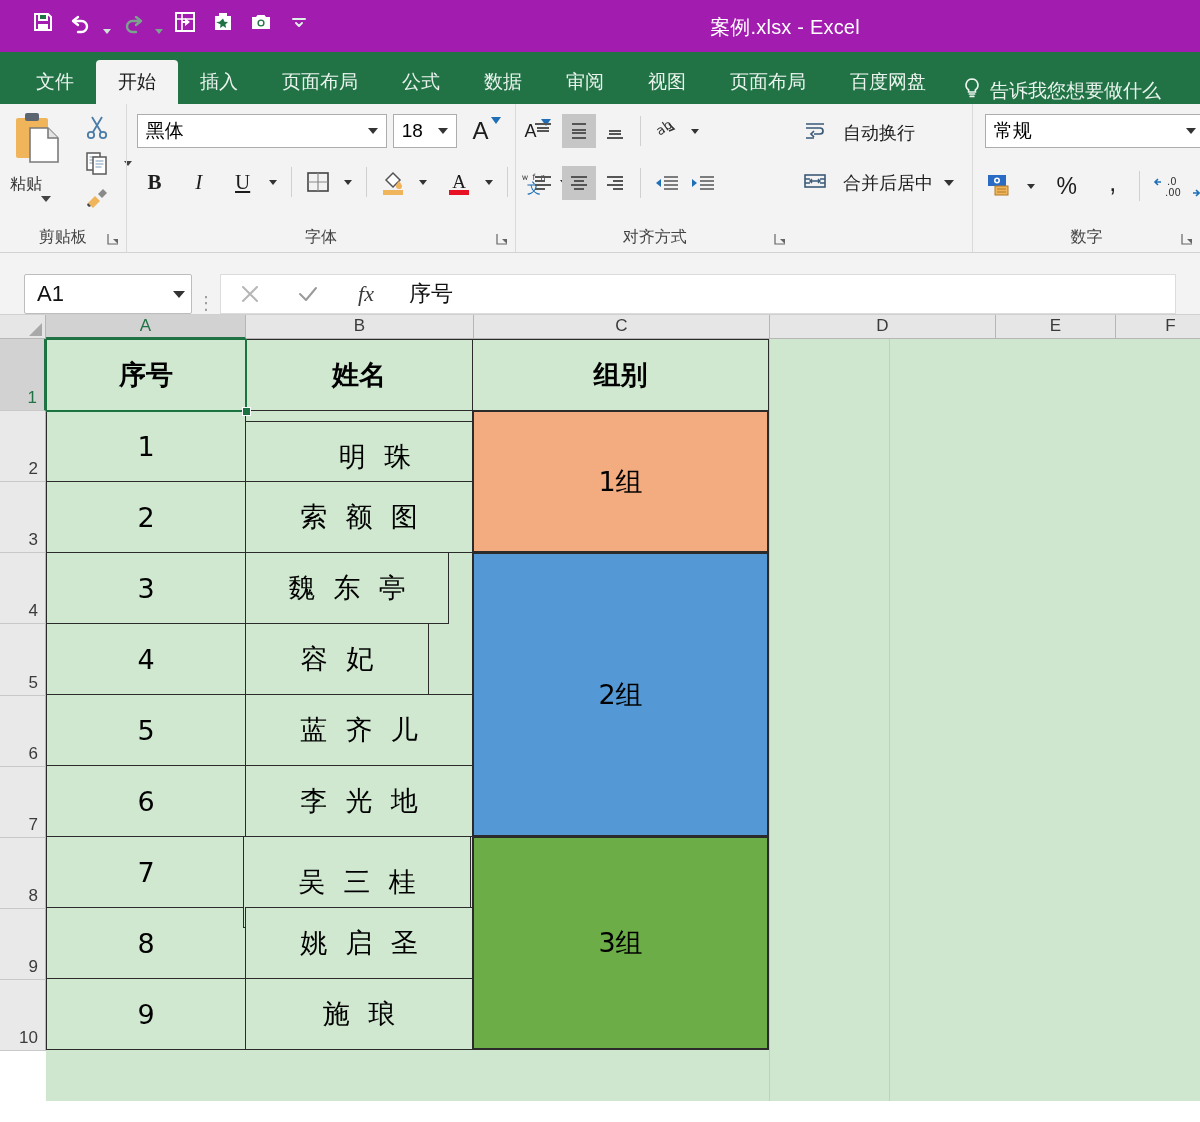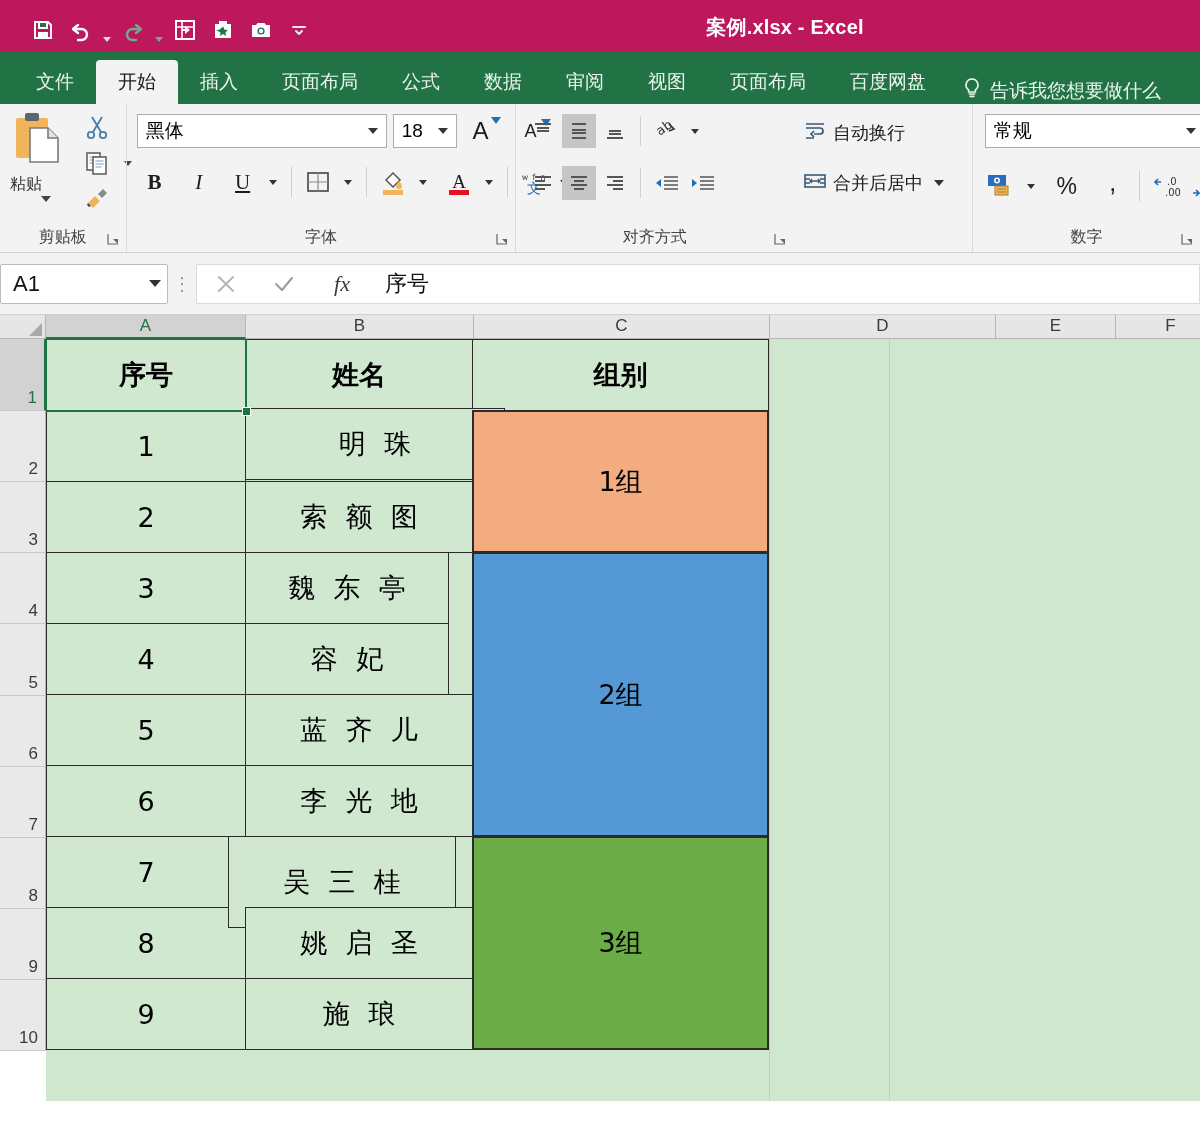--- a/index.html
+++ b/index.html
@@ -4,22 +4,22 @@
 <style>
   html,body{margin:0;padding:0;}
   body{
     width:1200px;height:1122px;overflow:hidden;
     font-family:"Liberation Sans","DejaVu Sans",sans-serif;
     background:#fff;
     -webkit-font-smoothing:antialiased;
   }
   
   .titlebar{
-    height:52px;background:#be185d;position:relative;
-    display:flex;align-items:flex-end;font-weight:bold;
+    height:52px;background:#a21caf;position:relative;
+    display:flex;align-items:flex-start;
   }
   .qat{display:flex;align-items:center;gap:0;padding-left:24px;}
   .qat-btn{
     width:38px;height:34px;display:flex;align-items:center;justify-content:center;
     cursor:pointer;
   }
   .qat-btn svg{display:block;}
   .qat-caret{
     width:14px;height:34px;display:flex;align-items:flex-end;justify-content:center;
     padding-bottom:10px;cursor:pointer;
@@ -96,31 +96,31 @@
   .sep-v{width:1px;height:30px;background:#d0d0d0;margin:0 6px;}
   
   .g-align{width:305px;}
   .alnrow1{position:absolute;left:10px;top:10px;display:flex;align-items:center;gap:2px;}
   .alnrow2{position:absolute;left:10px;top:62px;display:flex;align-items:center;gap:2px;}
   .al-btn{
     width:34px;height:34px;display:flex;align-items:center;justify-content:center;cursor:pointer;
   }
   .al-btn.sel{background:#c6c6c6;}
   .txtbtn{
-    display:flex;align-items:center;gap:6px;height:34px;padding:0 6px;cursor:pointer;
+    display:flex;align-items:center;gap:16px;height:34px;padding:0 6px;cursor:pointer;
     font-size:18px;color:#1c1c1c;white-space:nowrap;
   }
   
   .g-num{width:250px;}
   .numrow1{position:absolute;left:12px;top:10px;}
   .numrow2{position:absolute;left:10px;top:62px;display:flex;align-items:center;gap:2px;}
   .cb-num{width:220px;}
   
   .fbar{
-    height:62px;background:#f3f3f3;display:flex;align-items:center;padding:0 0;
+    height:62px;background:#f3f3f3;display:flex;align-items:flex-end;padding:0 24px;
     box-sizing:border-box;border-bottom:1px solid #d0d0d0;
   }
   .namebox{
     width:168px;height:40px;background:#fff;border:1px solid #bdbdbd;border-radius:2px;
     display:flex;align-items:center;padding:0 6px 0 12px;box-sizing:border-box;cursor:text;
   }
   .namebox .nval{flex:1;font-size:22px;color:#111;}
   .fgrip{width:28px;text-align:center;color:#9a9a9a;font-size:18px;letter-spacing:0;}
   .fbtns{
     height:40px;display:flex;align-items:center;background:#fff;
@@ -601,27 +601,27 @@
     <div class="cell tblcell" style="left:0;top:71px;width:200px;height:72px;">1</div>
     <div class="cell tblcell" style="left:0;top:142px;width:200px;height:72px;">2</div>
     <div class="cell tblcell" style="left:0;top:213px;width:200px;height:72px;">3</div>
     <div class="cell tblcell" style="left:0;top:284px;width:200px;height:72px;">4</div>
     <div class="cell tblcell" style="left:0;top:355px;width:200px;height:72px;">5</div>
     <div class="cell tblcell" style="left:0;top:426px;width:200px;height:72px;">6</div>
     <div class="cell tblcell" style="left:0;top:497px;width:200px;height:72px;">7</div>
     <div class="cell tblcell" style="left:0;top:568px;width:200px;height:72px;">8</div>
     <div class="cell tblcell" style="left:0;top:639px;width:200px;height:72px;">9</div>
 
-    <div class="cell tblcell namecell" style="left:199px;top:69px;width:260px;height:72px;">明  珠</div>
+    <div class="cell tblcell namecell" style="left:199px;top:82px;width:260px;height:72px;">明  珠</div>
     <div class="cell tblcell namecell" style="left:199px;top:142px;width:228px;height:72px;">索 额 图</div>
     <div class="cell tblcell namecell" style="left:199px;top:213px;width:204px;height:72px;">魏 东 亭</div>
-    <div class="cell tblcell namecell" style="left:199px;top:284px;width:204px;height:72px;">容  妃</div>
+    <div class="cell tblcell namecell" style="left:199px;top:284px;width:184px;height:72px;">容  妃</div>
     <div class="cell tblcell namecell" style="left:199px;top:426px;width:228px;height:72px;">李 光 地</div>
     <div class="cell tblcell namecell" style="left:199px;top:355px;width:228px;height:72px;">蓝 齐 儿</div>
-    <div class="cell tblcell namecell" style="left:182px;top:497px;width:228px;height:92px;">吴 三 桂</div>
+    <div class="cell tblcell namecell" style="left:197px;top:497px;width:228px;height:92px;">吴 三 桂</div>
     <div class="cell tblcell namecell" style="left:199px;top:568px;width:228px;height:72px;">姚 启 圣</div>
     <div class="cell tblcell namecell" style="left:199px;top:639px;width:228px;height:72px;">施  琅</div>
 
     <div class="cell grpcell" style="left:426px;top:71px;width:297px;height:143px;background:#F2AC80;">1组</div>
     <div class="cell grpcell" style="left:426px;top:213px;width:297px;height:285px;background:#5499D6;">2组</div>
     <div class="cell grpcell" style="left:426px;top:497px;width:297px;height:214px;background:#6CAD47;">3组</div>
 
     <div class="selbox" style="left:-1px;top:-1px;width:202px;height:74px;"></div>
     <div class="fillhandle" style="left:196px;top:68px;"></div>
   </div>

